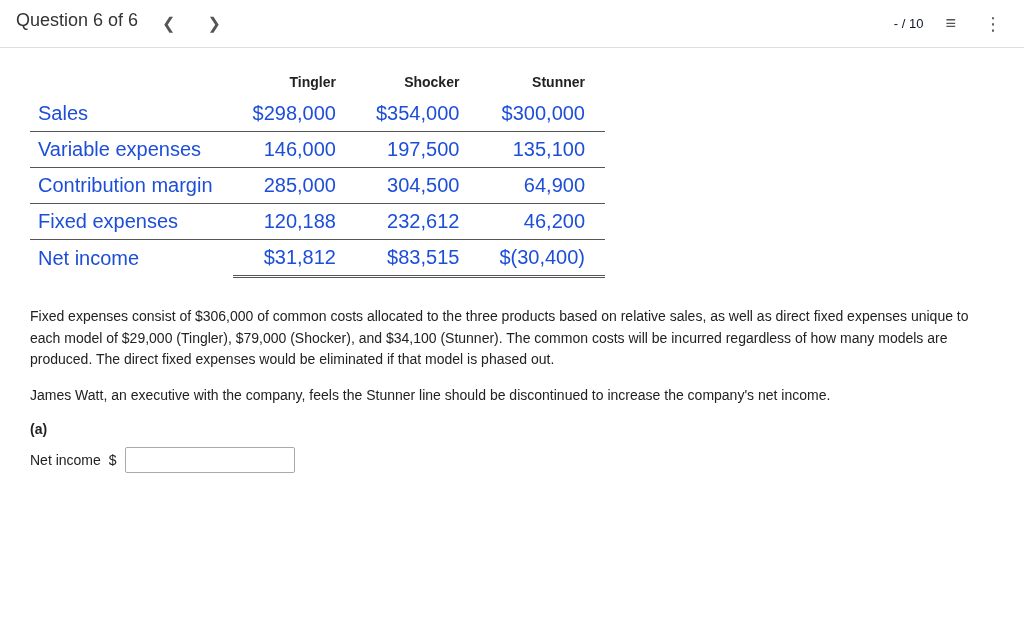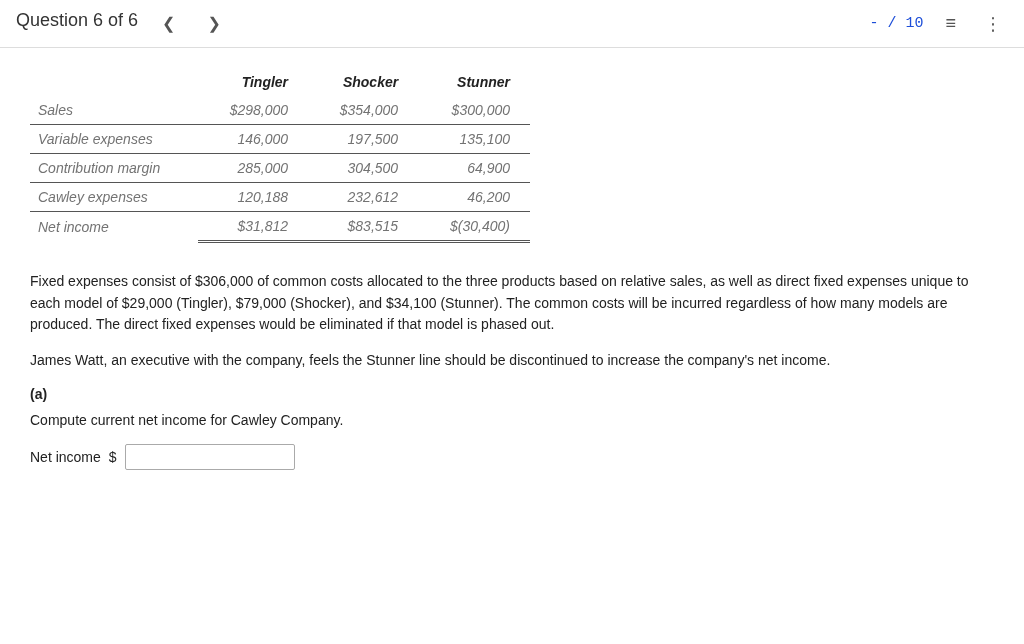--- a/index.html
+++ b/index.html
@@ -38,23 +38,22 @@
       color: #555;
       padding: 4px 8px;
       border-radius: 3px;
     }
     .header-right {
       display: flex;
       align-items: center;
       gap: 16px;
     }
     .score-text {
-      font-size: 15px;
-      color: #1d4ed8;
-      font-family: Liberation Mono, monospace;
+      font-size: 13px;
+      color: #0f172a;
     }
     .icon-btn {
       background: none;
       border: none;
       cursor: pointer;
       font-size: 18px;
       color: #555;
       padding: 4px 6px;
     }
 
@@ -62,37 +61,36 @@
     .content {
       padding: 20px 30px 30px 30px;
       max-width: 1000px;
     }
 
     
     .data-table {
       border-collapse: collapse;
       margin-bottom: 28px;
       min-width: 500px;
-      font-style: italic;
     }
     .data-table th {
       text-align: right;
       font-weight: 600;
       padding: 6px 20px;
       font-size: 14px;
       color: #222;
     }
     .data-table th:first-child {
       text-align: left;
     }
     .data-table td {
       text-align: right;
       padding: 6px 20px;
-      font-size: 14px;
-      color: #737373;
+      font-size: 20px;
+      color: #1d4ed8;
     }
     .data-table td:first-child {
       text-align: left;
       padding-left: 8px;
     }
     .data-table .row-border-top td {
       border-top: 1px solid #555;
     }
     .data-table .row-double-underline td:not(:first-child) {
       border-bottom: 3px double #555;
@@ -181,41 +179,40 @@
           <td>197,500</td>
           <td>135,100</td>
         </tr>
         <tr class="row-border-top">
           <td>Contribution margin</td>
           <td>285,000</td>
           <td>304,500</td>
           <td>64,900</td>
         </tr>
         <tr class="row-border-top">
-          <td>Cawley expenses</td>
+          <td>Fixed expenses</td>
           <td>120,188</td>
           <td>232,612</td>
           <td>46,200</td>
         </tr>
         <tr class="row-border-top row-double-underline">
           <td>Net income</td>
           <td>$31,812</td>
           <td>$83,515</td>
           <td>$(30,400)</td>
         </tr>
       </tbody>
   </table>
 
   <p class="para">Fixed expenses consist of $306,000 of common costs allocated to the three products based on relative sales, as well as direct fixed expenses unique to each model of $29,000 (Tingler), $79,000 (Shocker), and $34,100 (Stunner). The common costs will be incurred regardless of how many models are produced. The direct fixed expenses would be eliminated if that model is phased out.</p>
 
   <p class="para">James Watt, an executive with the company, feels the Stunner line should be discontinued to increase the company's net income.</p>
 
   <p class="part-label">(a)</p>
 
-  <p class="compute-label">Compute current net income for Cawley Company.</p>
 
   <div class="input-row">
     <label>Net income</label>
     <span class="dollar-sign">$</span>
     <input class="net-income-input" type="text" style="">
   </div>
 
 </div>
 
 </body></html>

